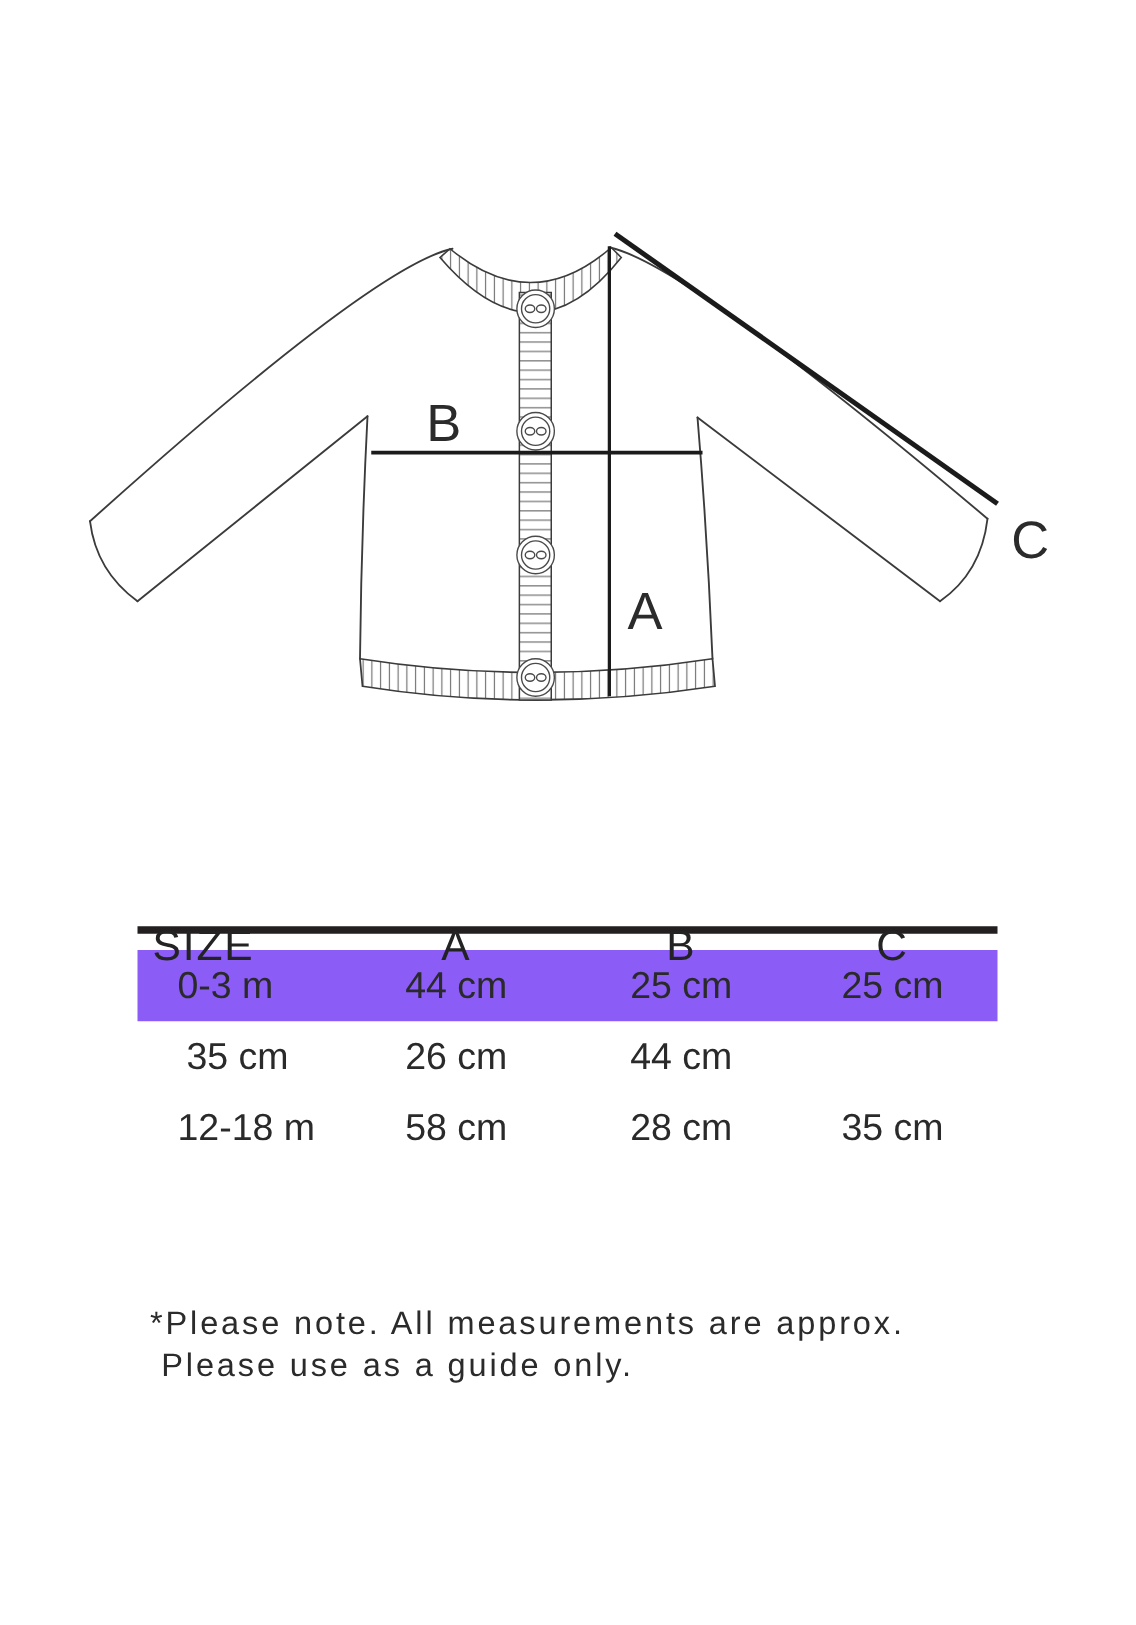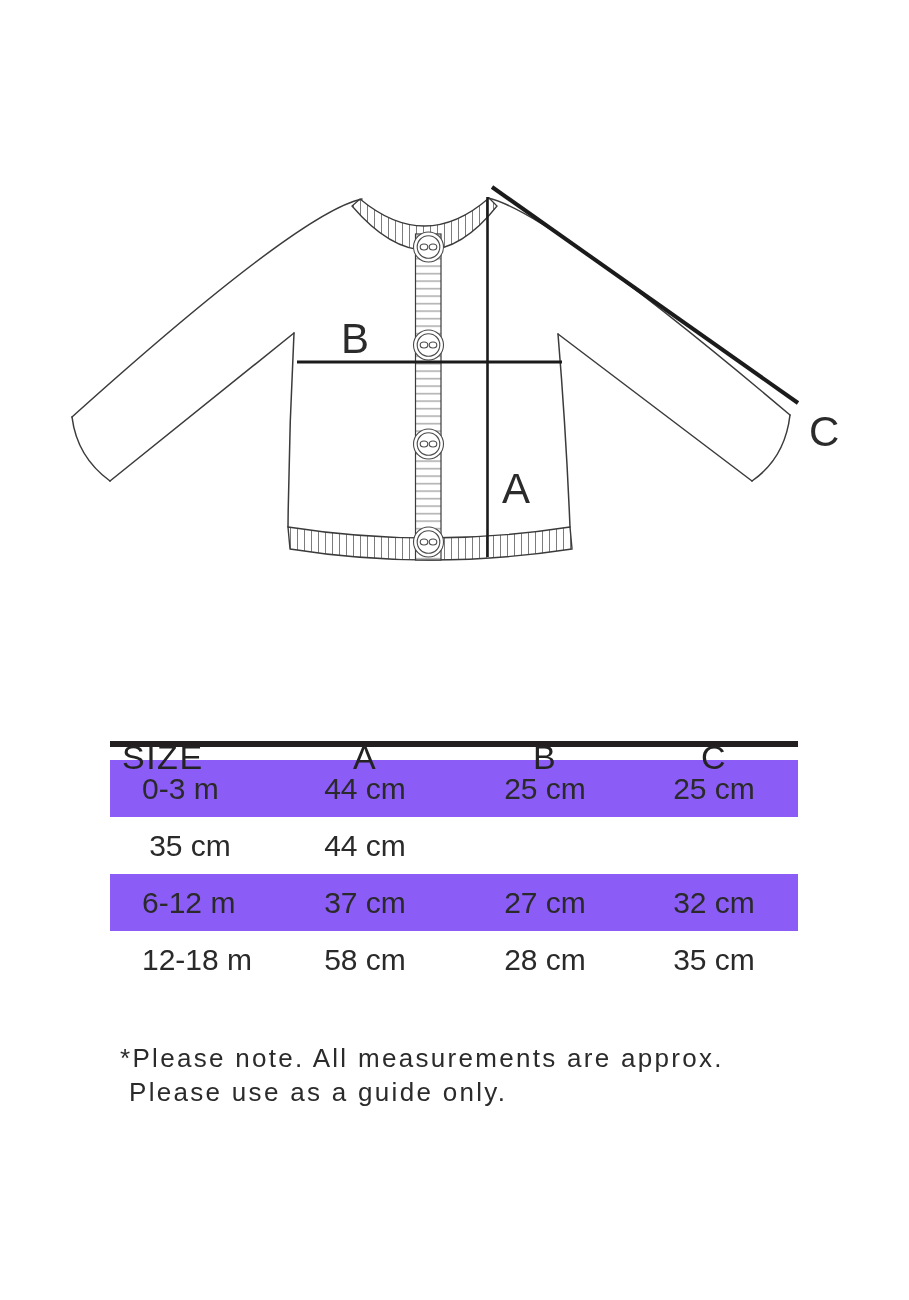--- a/index.html
+++ b/index.html
@@ -114,27 +114,22 @@
     <div class="rule"></div>
     <div class="tbody">
       <div class="tr shaded">
         <div class="td first">0-3 m</div>
         <div class="td">44 cm</div>
         <div class="td">25 cm</div>
         <div class="td">25 cm</div>
       </div>
       <div class="tr">
         <div class="td">35 cm</div>
+        <div class="td">26 cm</div>
         <div class="td">44 cm</div>
-      </div>
-      <div class="tr shaded">
-        <div class="td first">6-12 m</div>
-        <div class="td">37 cm</div>
-        <div class="td">27 cm</div>
-        <div class="td">32 cm</div>
       </div>
       <div class="tr">
         <div class="td first">12-18 m</div>
         <div class="td">58 cm</div>
         <div class="td">28 cm</div>
         <div class="td">35 cm</div>
       </div>
     </div>
   </div>
 

